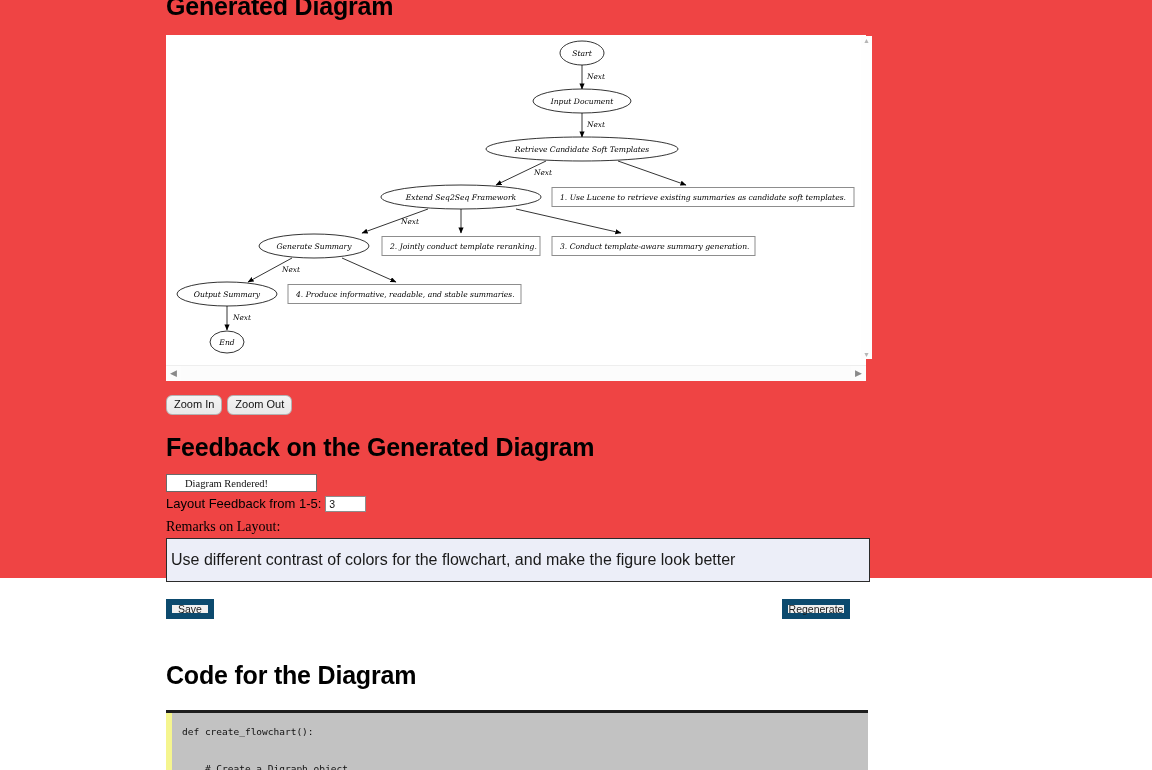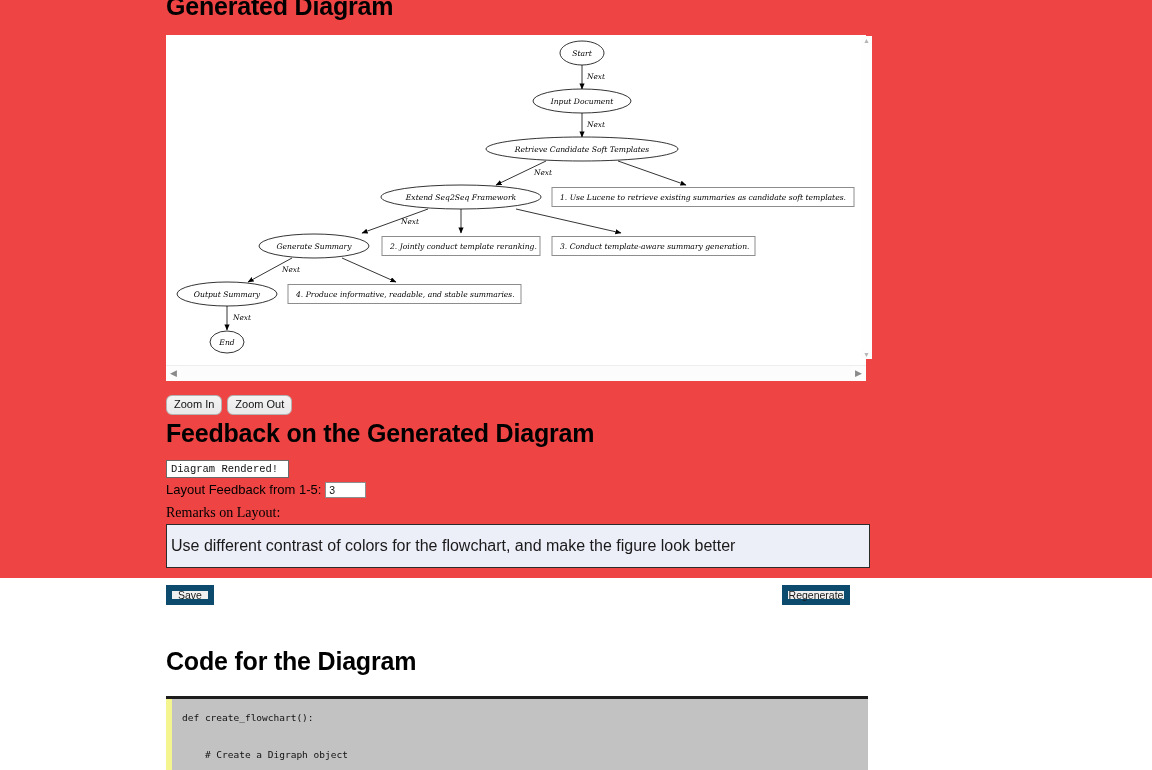--- a/index.html
+++ b/index.html
@@ -125,24 +125,24 @@
     border-radius: 6px;
     padding: 2px 7px 3px 7px;
     line-height: 13px;
     cursor: pointer;
   }
 
   
   .status-field {
     width: 113px;
     height: 14px;
-    font-family: Liberation Mono, monospace;
+    font-family: Liberation Serif, serif;
     font-size: 10.5px;
     color: #111;
-    padding: 1px 4px;
+    padding: 1px 18px;
     border: 1px solid #6a6a6a;
     background: #fff;
     box-sizing: content-box;
     display: block;
   }
   .rating-row {
     display: flex;
     align-items: flex-end;
     margin-top: 4px;
   }
@@ -369,21 +369,21 @@
       <div class="track"></div>
       <div class="arrow-l">◀</div>
       <div class="arrow-r">▶</div>
     </div>
 
     <div class="zoom-row">
       <button class="ui-btn">Zoom In</button>
       <button class="ui-btn">Zoom Out</button>
     </div>
 
-    <h2 class="section-title" style="margin-top:4px;">Feedback on the Generated Diagram</h2>
+    <h2 class="section-title" style="margin-top:18px;">Feedback on the Generated Diagram</h2>
 
     <input class="status-field" type="text" readonly="" style="margin-top: 12px;" value="Diagram Rendered!">
 
     <div class="rating-row">
       <span class="rating-label">Layout Feedback from 1-5:</span>
       <input class="rating-input" type="text" value="3" style="">
     </div>
 
     <div class="remarks-label">Remarks on Layout:</div>
 

